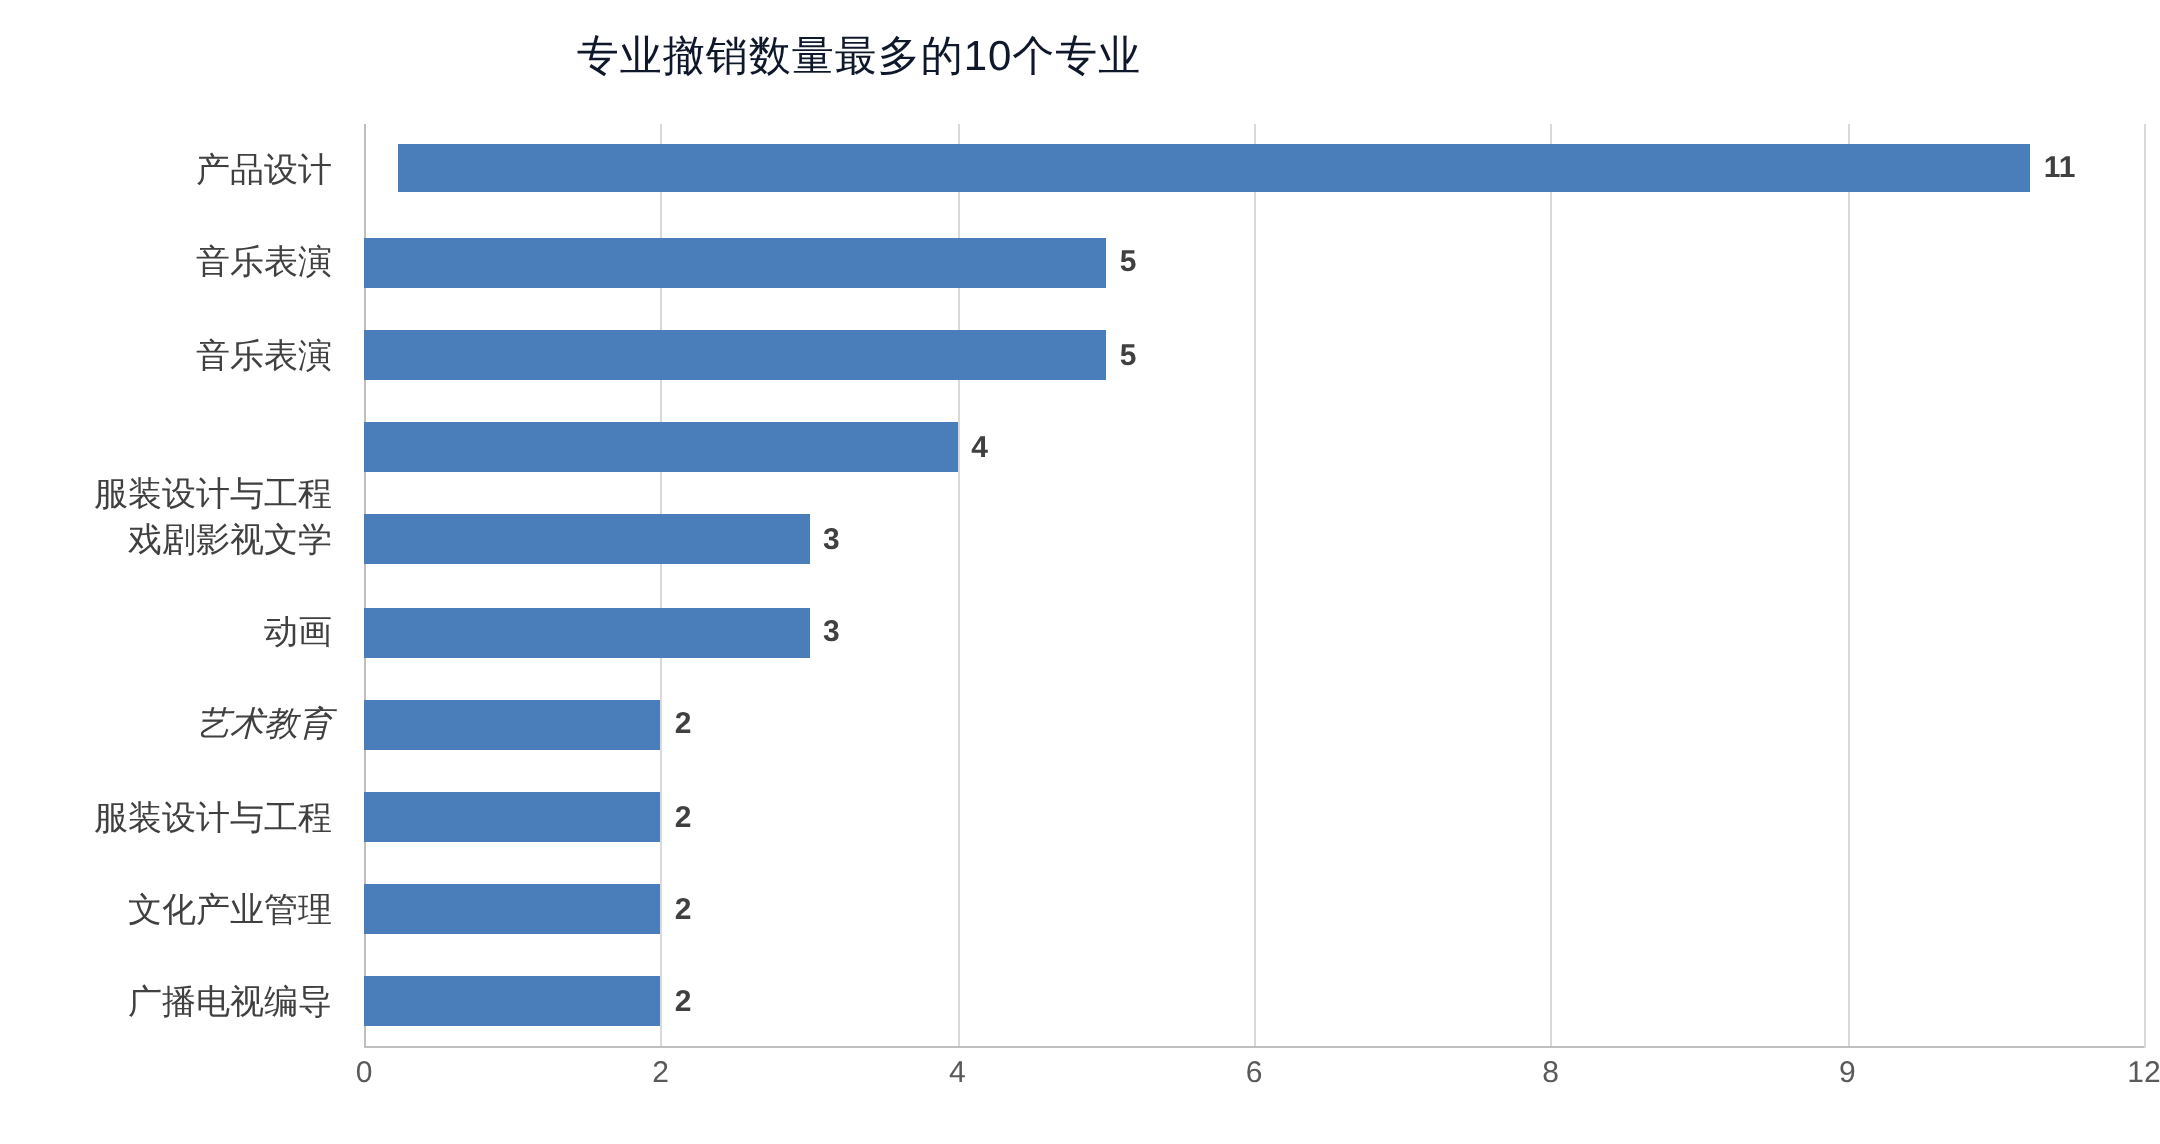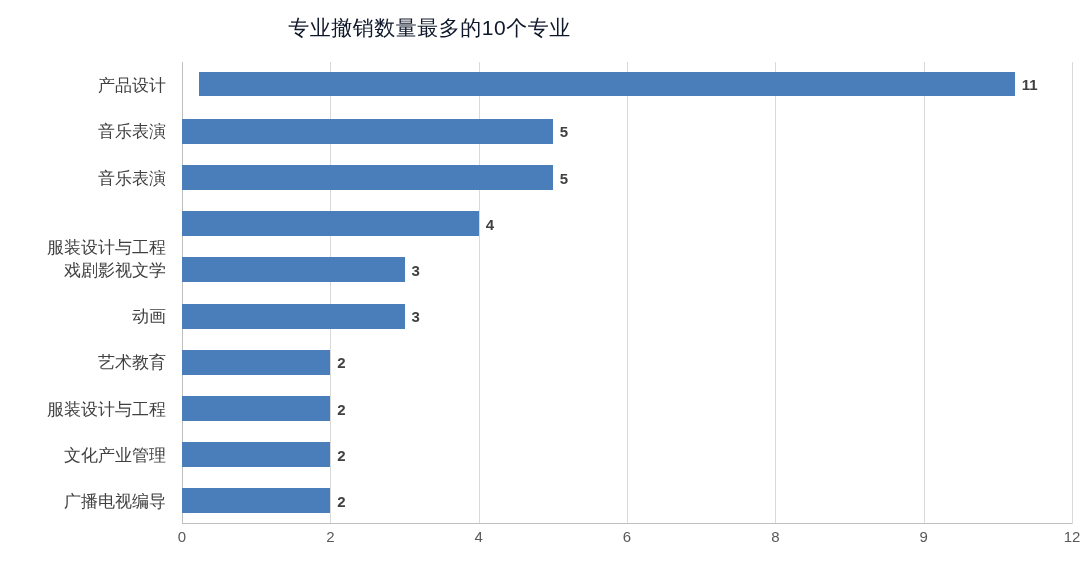--- a/index.html
+++ b/index.html
@@ -134,21 +134,21 @@
 
   <div id="chart-title">专业撤销数量最多的10个专业</div>
 
   <div id="ycats">
       <div class="ycat" style="top: 23.1px;">产品设计</div>
       <div class="ycat" style="top: 69.3px; margin-left: 36px;">音乐表演</div>
       <div class="ycat" style="top: 115.5px;">音乐表演</div>
       <div class="ycat" style="top: 161.7px; margin-top: 23px;">服装设计与工程</div>
       <div class="ycat" style="top: 207.9px;">戏剧影视文学</div>
       <div class="ycat" style="top: 254.1px;">动画</div>
-      <div class="ycat" style="top: 300.3px;">艺术教育</div>
+      <div class="ycat" style="top: 300.3px; font-style: italic;">艺术教育</div>
       <div class="ycat" style="top: 346.5px;">服装设计与工程</div>
       <div class="ycat" style="top: 392.7px;">文化产业管理</div>
       <div class="ycat" style="top: 438.9px;">广播电视编导</div>
     </div>
 
   <div id="plot">
     <div id="gridlines">
         <div class="gridline axis-line" style="left: 0px;"></div>
         <div class="gridline" style="left: 148.333px;"></div>
         <div class="gridline" style="left: 296.667px;"></div>

